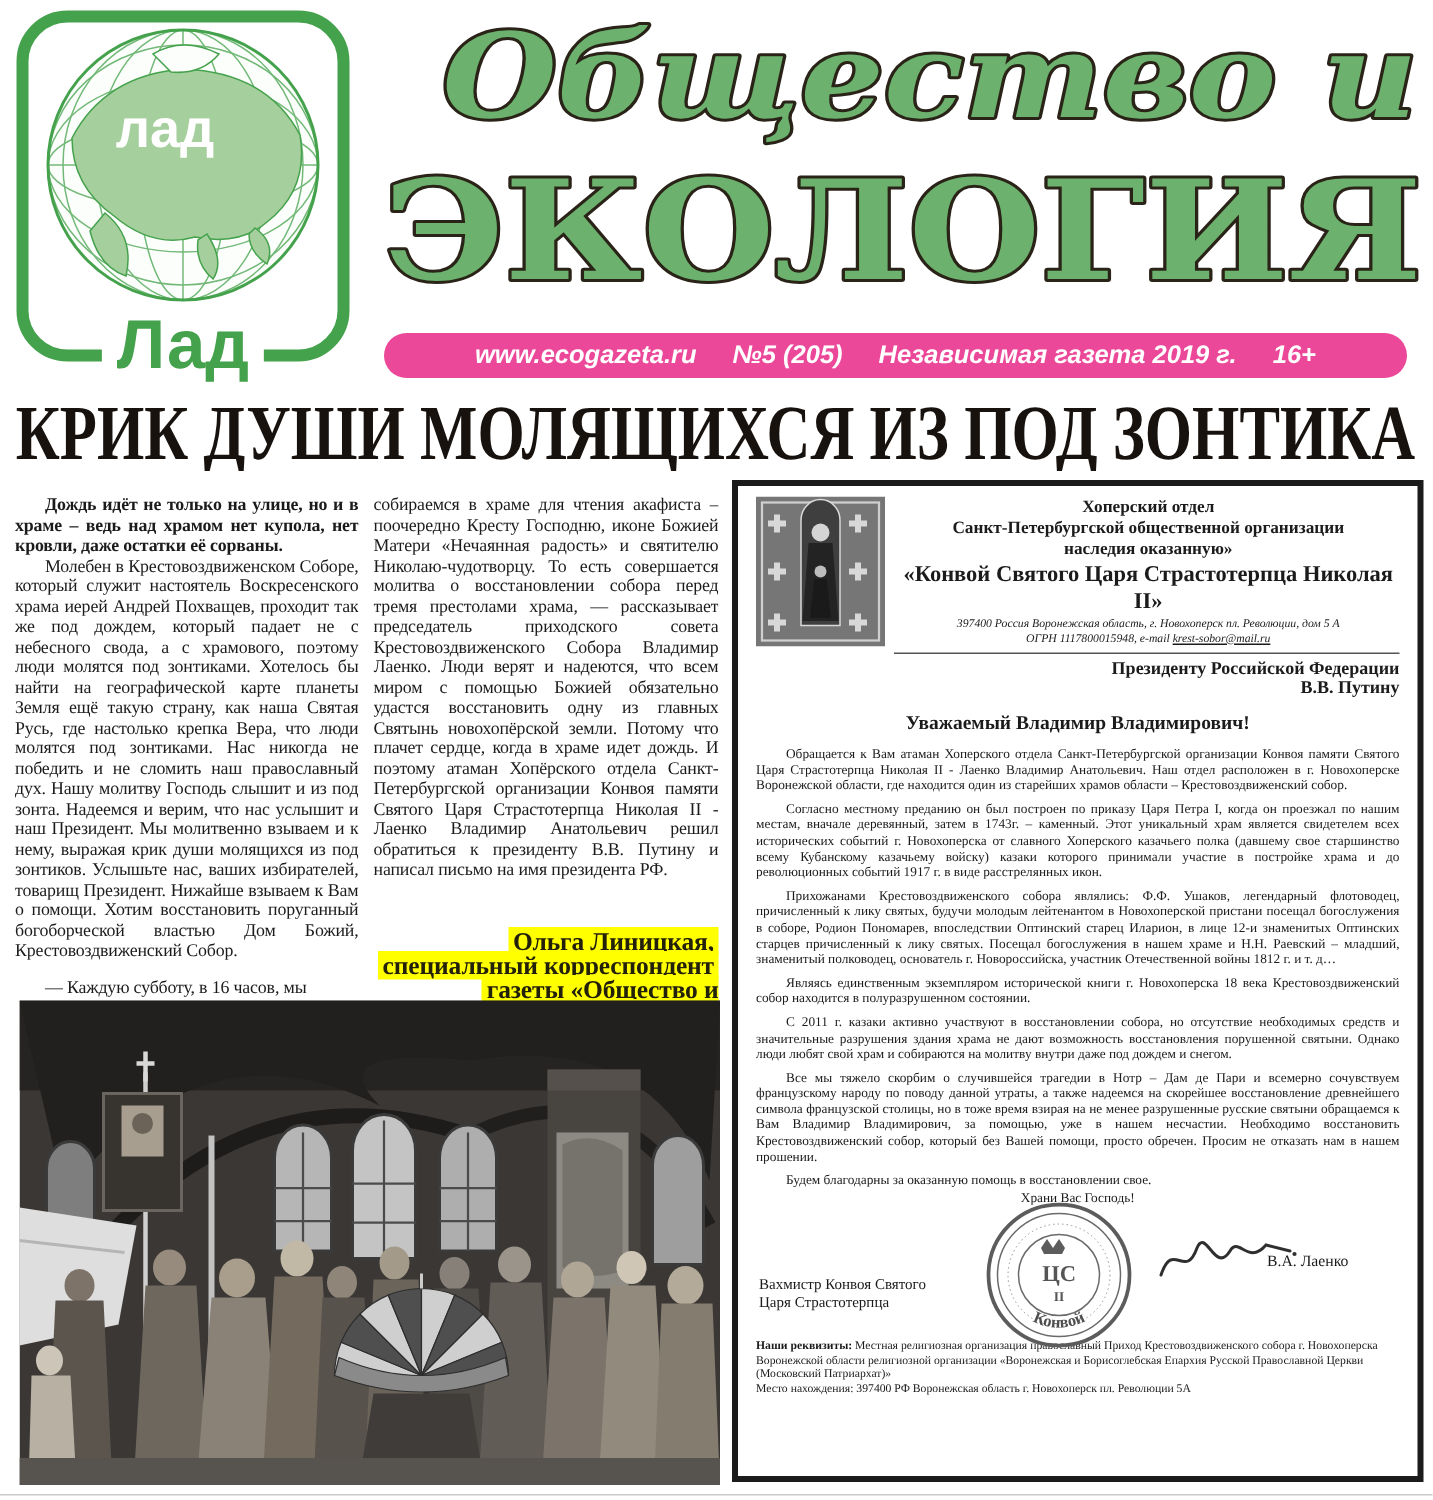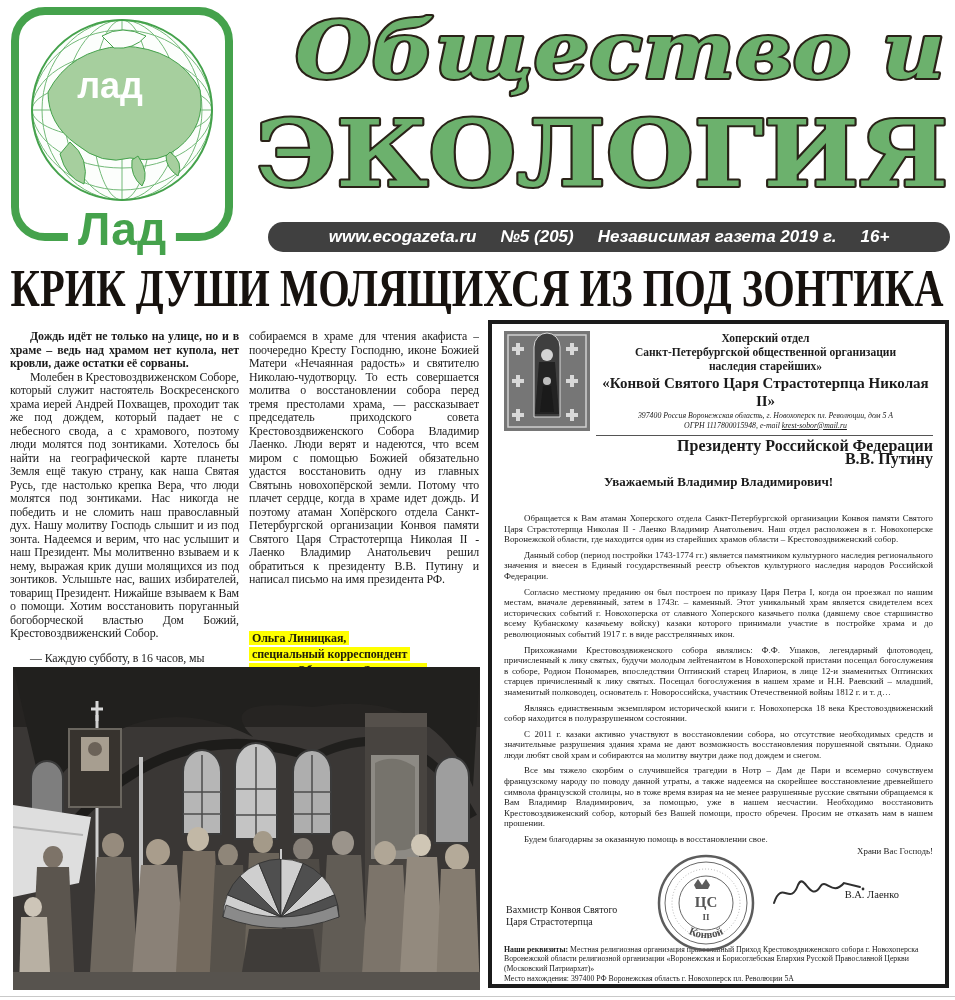--- a/index.html
+++ b/index.html
@@ -5,60 +5,60 @@
   html,body{margin:0;padding:0;}
   body{width:955px;height:1000px;position:relative;background:#ffffff;
        font-family:"Liberation Serif",serif;color:#1b1b1b;overflow:hidden;}
 
   
   .logo-box{position:absolute;left:10px;top:6px;width:224px;height:238px;}
   .brand-word{position:absolute;left:50%;transform:translateX(-50%);bottom:-8px;
       background:#fff;padding:0 10px;color:#45a24c;
       font-family:"Liberation Sans",sans-serif;font-weight:bold;font-size:46px;line-height:1;}
   .masthead-svg{position:absolute;left:248px;top:2px;}
-  .infobar{position:absolute;left:268px;top:222px;width:682px;height:30px;background:#404040;
+  .infobar{position:absolute;left:256px;top:222px;width:682px;height:30px;background:#ec4899;
       border-radius:16px;display:flex;align-items:center;justify-content:center;gap:24px;
       font-family:"Liberation Sans",sans-serif;font-style:italic;font-weight:bold;
       font-size:17px;color:#ffffff;}
 
   
   .headline-svg{position:absolute;left:8px;top:264px;}
 
   
   .col{position:absolute;top:330px;font-size:11.9px;line-height:13.5px;text-align:justify;
        letter-spacing:-0.1px;}
   .col p{margin:0;}
   #col1{left:10px;width:229px;}
   #col2{left:249px;width:230px;}
   .flow1{height:322px;overflow:hidden;}
   .flow2{height:282px;overflow:hidden;}
   .lead{font-weight:bold;text-indent:20px;}
   .indent{text-indent:20px;}
-  .byline{margin-top:18px;font-weight:bold;font-size:12px;line-height:16px;}
+  .byline{margin-top:8px;text-align:right;font-weight:bold;font-size:17px;line-height:16px;}
   .byline span{background:#ffff00;color:#23200a;padding:0 3px;}
 
   
   .photo{position:absolute;left:13px;top:667px;width:467px;height:323px;}
 
   
   .letter{position:absolute;left:488px;top:320px;width:461px;height:668px;
       border:4px solid #1b1b1b;box-sizing:border-box;padding:7px 12px 6px 12px;
       overflow:hidden;background:#fff;}
   .lt-head{display:flex;gap:8px;}
   .lt-head-text{flex:1;text-align:center;}
   .org-line{font-weight:bold;font-size:11.5px;line-height:14px;}
   .lt-title{font-weight:bold;font-size:15px;line-height:18px;margin-top:1px;}
   .lt-addr{font-style:italic;font-size:7.8px;line-height:9.6px;margin-top:1px;}
   .lt-addr .u{text-decoration:underline;}
   .lt-rule{border:none;border-top:1px solid #555;margin:4px 0 3px 92px;}
-  .recipient{text-align:right;font-weight:bold;font-size:16px;line-height:13px;}
-  .salutation{text-align:center;font-weight:bold;font-size:13px;margin:9px 0 23px 0;}
+  .recipient{text-align:right;font-weight:bold;font-size:12px;line-height:13px;}
+  .salutation{text-align:center;font-weight:bold;font-size:13px;margin:9px 0 7px 0;}
   .lt-body p{margin:0 0 5px 0;font-size:8.9px;line-height:10.6px;text-align:justify;
       text-indent:20px;}
-  .blessing{text-align:right;font-size:8.9px;margin:0 0 3px 0;}
+  .blessing{text-align:center;font-size:8.9px;margin:0 0 3px 0;}
   .sig-area{position:relative;height:86px;}
   .sig-role{position:absolute;left:2px;bottom:16px;font-size:10px;line-height:12.5px;}
   .sig-stamp{position:absolute;left:150px;top:-8px;}
   .sig-script{position:absolute;left:268px;top:14px;}
   .sig-name{position:absolute;right:34px;top:30px;font-size:10.5px;}
   .requisites{font-size:7.8px;line-height:9.7px;}
   .requisites p{margin:0;}
   .req-intro b{font-weight:bold;}
 
   .footer-line{position:absolute;left:0;top:996px;width:955px;height:1px;background:#c9c9c9;}
@@ -228,39 +228,38 @@
         <path d="M66,12 h4 v4 h4 v4 h-4 v4 h-4 v-4 h-4 v-4 h4 Z"></path>
         <path d="M12,44 h4 v4 h4 v4 h-4 v4 h-4 v-4 h-4 v-4 h4 Z"></path>
         <path d="M66,44 h4 v4 h4 v4 h-4 v4 h-4 v-4 h-4 v-4 h4 Z"></path>
         <path d="M12,78 h4 v4 h4 v4 h-4 v4 h-4 v-4 h-4 v-4 h4 Z"></path>
         <path d="M66,78 h4 v4 h4 v4 h-4 v4 h-4 v-4 h-4 v-4 h4 Z"></path>
       </g>
     </svg>
     <div class="lt-head-text">
       <div class="org-line">Хоперский отдел</div>
       <div class="org-line">Санкт-Петербургской общественной организации</div>
-      <div class="org-line">наследия старейших»</div>
+      <div class="org-line">наследия оказанную»</div>
       <div class="lt-title">«Конвой Святого Царя Страстотерпца Николая II»</div>
       <div class="lt-addr">
         <div>397400 Россия  Воронежская область, г. Новохоперск  пл. Революции,   дом 5 А</div>
         <div>
           <span>ОГРН  1117800015948, e-mail </span><span class="u">krest-sobor@mail.ru</span>
         </div>
       </div>
     </div>
   </div>
   <hr class="lt-rule">
   <div class="recipient">
     <div>Президенту Российской Федерации</div>
     <div>В.В. Путину</div>
   </div>
   <div class="salutation">Уважаемый Владимир Владимирович!</div>
   <div class="lt-body">
     <p>Обращается к Вам атаман Хоперского отдела Санкт-Петербургской организации Конвоя памяти Святого Царя Страстотерпца Николая II - Лаенко Владимир Анатольевич. Наш отдел расположен в г. Новохоперске Воронежской области, где находится один из старейших храмов области – Крестовоздвиженский собор.</p>
-    <p>Данный собор (период постройки 1743-1774 гг.) является памятником культурного наследия регионального значения и внесен в Единый государственный реестр объектов культурного наследия народов Российской Федерации.</p>
     <p>Согласно местному преданию он был построен по приказу Царя Петра I, когда он проезжал по нашим местам, вначале деревянный, затем в 1743г. – каменный. Этот уникальный храм является свидетелем всех исторических событий г. Новохоперска от славного Хоперского казачьего полка (давшему свое старшинство всему Кубанскому казачьему войску) казаки которого принимали участие в постройке храма и до революционных событий 1917 г. в виде расстрелянных икон.</p>
     <p>Прихожанами Крестовоздвиженского собора являлись: Ф.Ф. Ушаков, легендарный флотоводец, причисленный к лику святых, будучи молодым лейтенантом в Новохоперской пристани посещал богослужения в соборе, Родион Пономарев, впоследствии Оптинский старец Иларион, в лице 12-и знаменитых Оптинских старцев причисленный к лику святых. Посещал богослужения в нашем храме и Н.Н. Раевский – младший, знаменитый полководец, основатель г. Новороссийска, участник Отечественной войны 1812 г. и т. д…</p>
     <p>Являясь единственным экземпляром исторической книги г. Новохоперска 18 века Крестовоздвиженский собор находится в полуразрушенном состоянии.</p>
     <p>С 2011 г. казаки активно участвуют в восстановлении собора, но отсутствие необходимых средств и значительные разрушения здания храма не дают возможность восстановления порушенной святыни. Однако люди любят свой храм и собираются на молитву внутри даже под дождем и снегом.</p>
     <p>Все мы тяжело скорбим о случившейся трагедии в Нотр – Дам де Пари и всемерно сочувствуем французскому народу по поводу данной утраты, а также надеемся на скорейшее восстановление древнейшего символа французской столицы, но в тоже время взирая на не менее разрушенные русские святыни обращаемся к Вам Владимир Владимирович, за помощью, уже в нашем несчастии. Необходимо восстановить Крестовоздвиженский собор, который без Вашей помощи, просто обречен. Просим не отказать нам в нашем прошении.</p>
     <p style="margin-bottom:1px">Будем благодарны за оказанную помощь в восстановлении свое.</p>
   </div>
   <div class="blessing">Храни Вас Господь!</div>
 
   <div class="sig-area">

